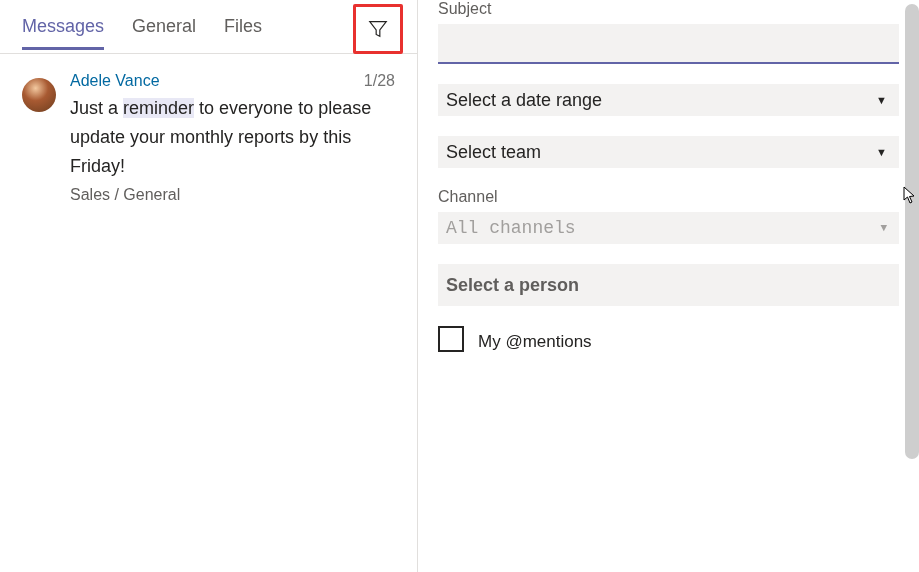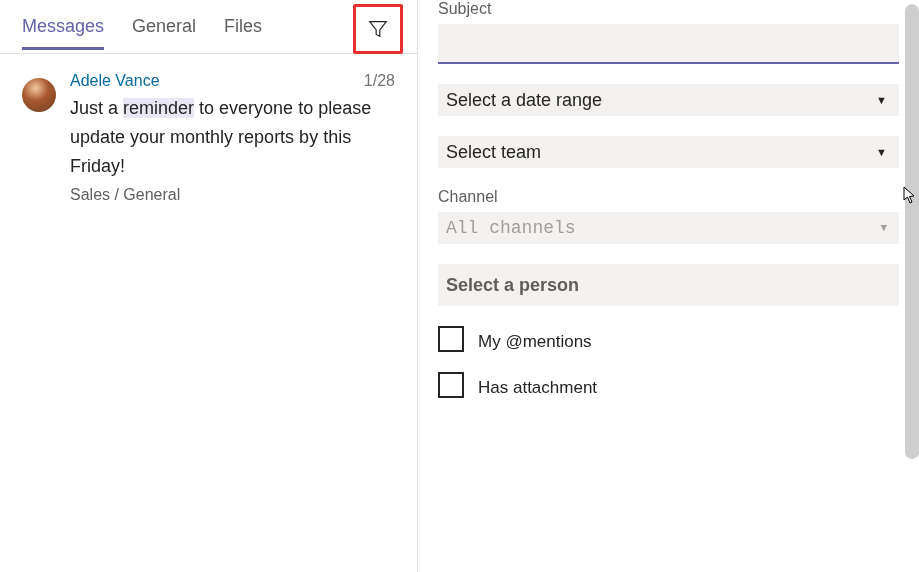--- a/index.html
+++ b/index.html
@@ -229,24 +229,20 @@
 
     <div class="field">
       <input class="person-input" placeholder="Select a person" style="">
     </div>
 
     <div class="checkbox-row">
       <div class="checkbox"></div>
       <span class="checkbox-label">My @mentions</span>
     </div>
 
-    <div class="checkbox-row">
-      <div class="checkbox"></div>
-      <span class="checkbox-label">Has attachment</span>
-    </div>
   </div>
 </div>
 
 <div class="scrollbar"></div>
 
 <svg class="cursor-arrow" viewBox="0 0 16 18">
   <path d="M1 1 L1 14 L4.5 11 L7 17 L9 16 L6.5 10.5 L11 10 Z" fill="#fff" stroke="#000" stroke-width="1"></path>
 </svg>
 
 </body></html>

